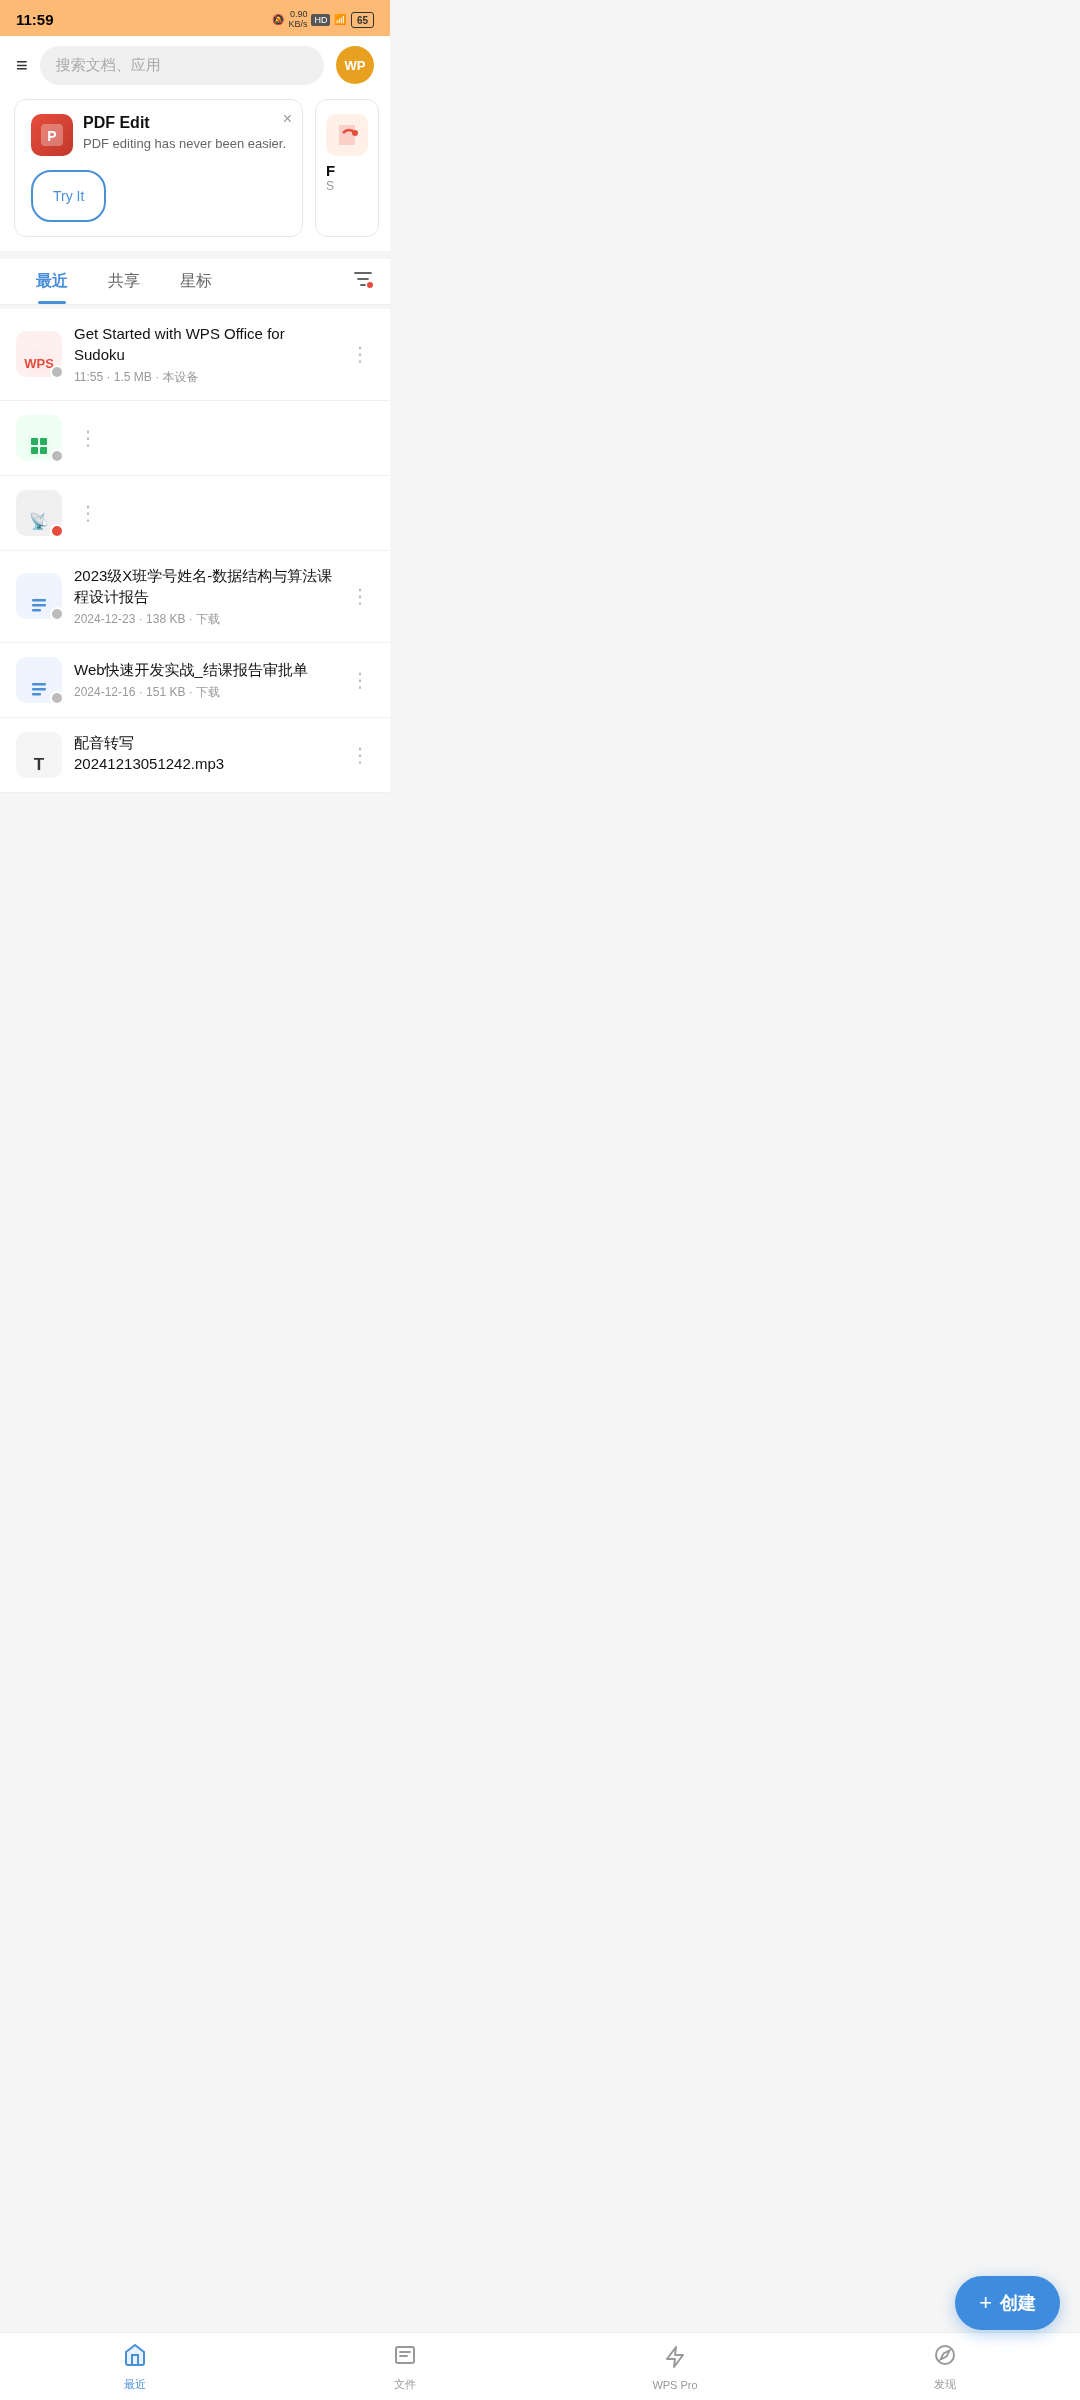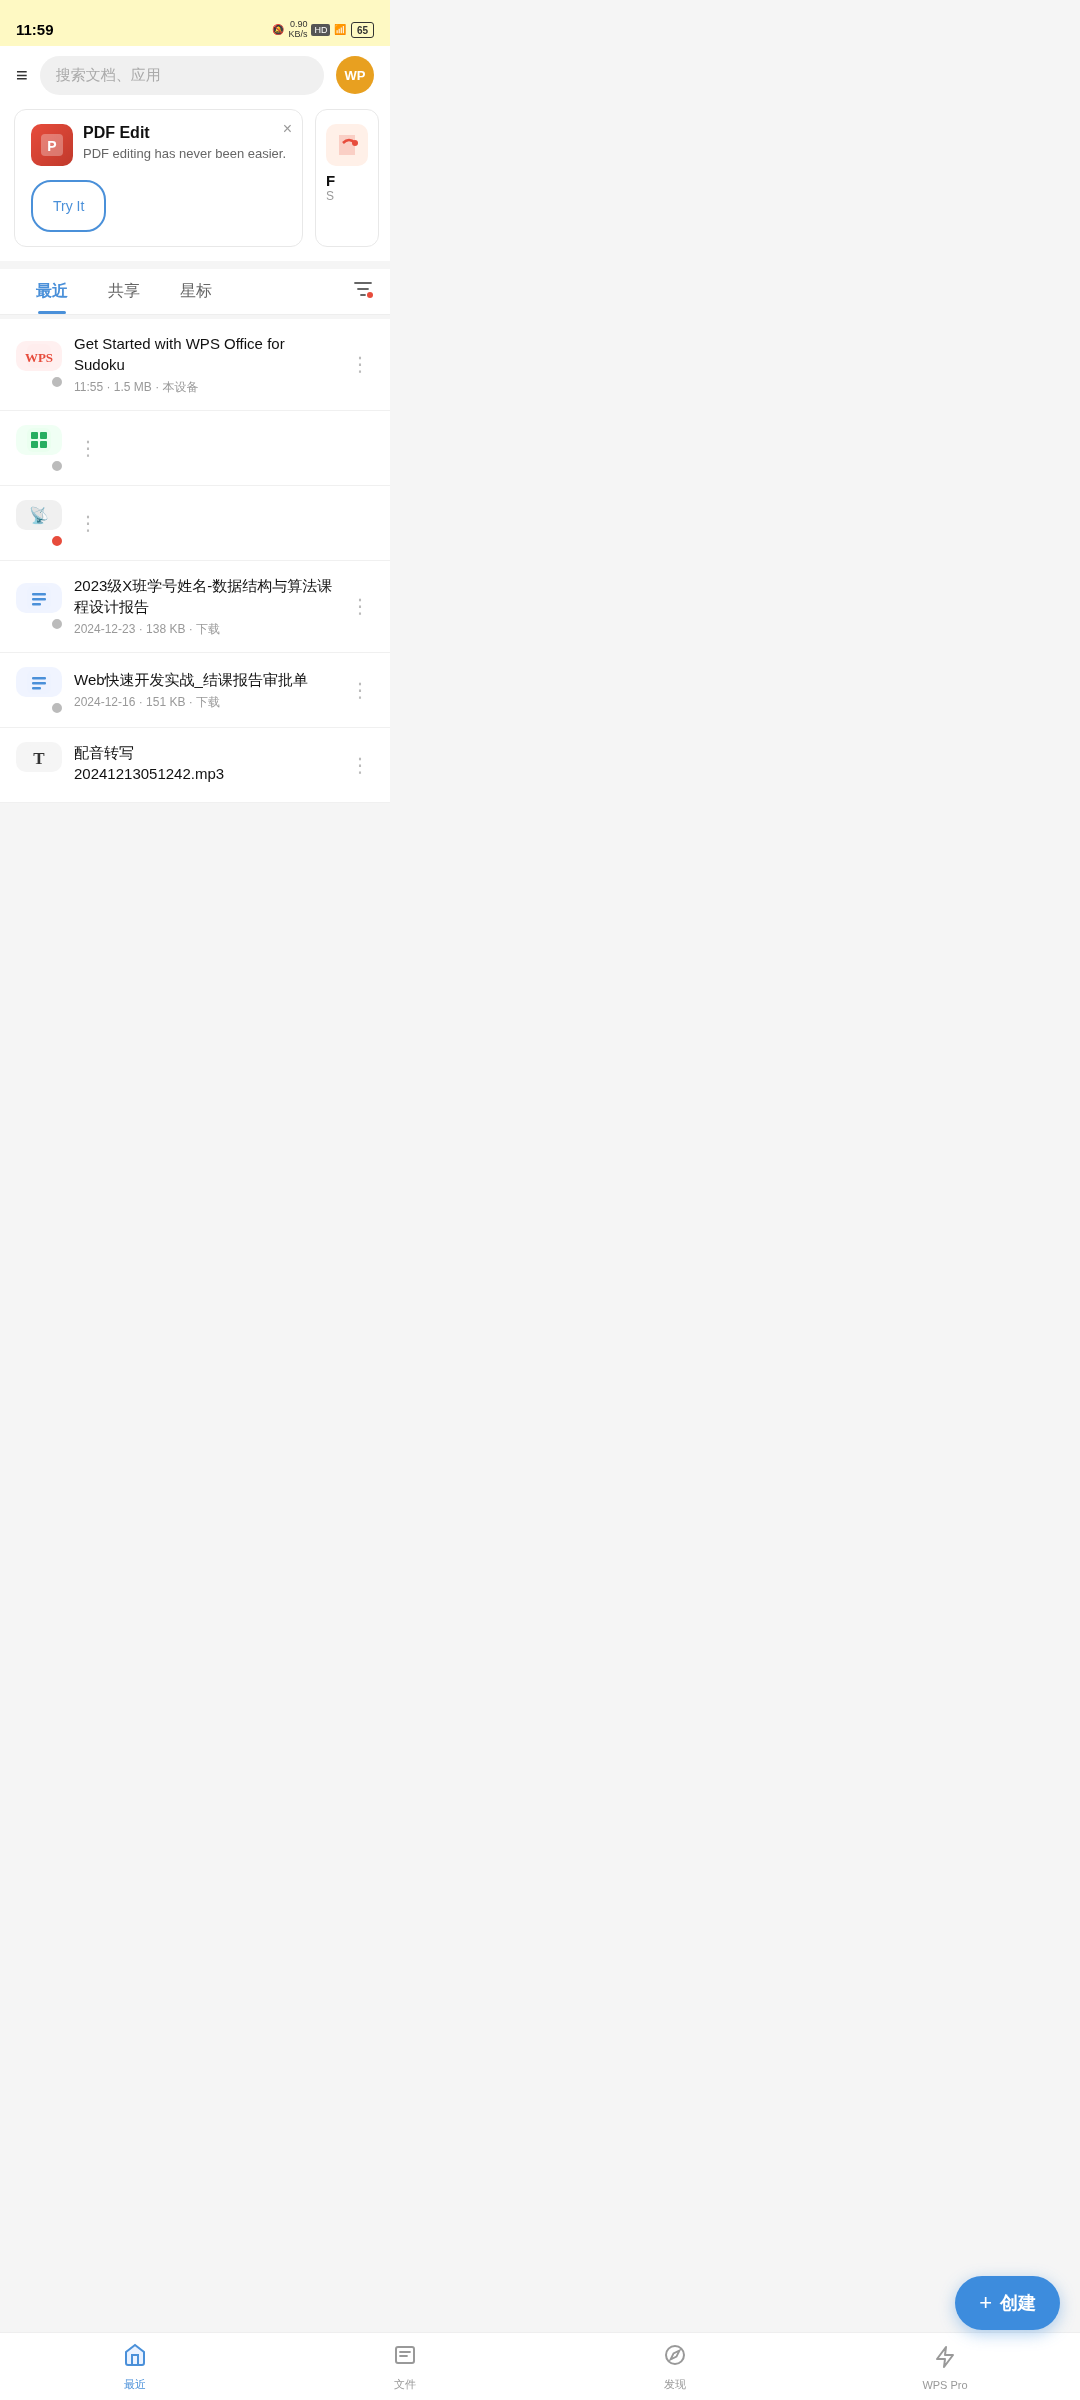--- a/index.html
+++ b/index.html
@@ -8,22 +8,22 @@
       font-family: -apple-system, 'PingFang SC', 'Helvetica Neue', sans-serif;
       background: #f5f5f5;
       width: 390px;
       min-height: 860px;
       overflow-x: hidden;
       position: relative;
     }
 
     
     .status-bar {
-      background: #fef9c3;
-      padding: 20px 16px 6px;
+      background: #fdba74;
+      padding: 10px 16px 6px;
       display: flex;
       justify-content: space-between;
       align-items: center;
     }
     .status-time {
       font-size: 15px;
       font-weight: 600;
       color: #000;
     }
     .status-icons {
@@ -203,26 +203,25 @@
       cursor: pointer;
     }
     .file-icon-wrap {
       position: relative;
       width: 46px;
       height: 46px;
       flex-shrink: 0;
     }
     .file-icon {
       width: 46px;
-      height: 30px;
+      height: 46px;
       border-radius: 10px;
       display: flex;
       align-items: flex-end;
       justify-content: center;
-      font-family: Liberation Serif, serif;
     }
     .file-icon.wps-red {
       background: #fff0f0;
     }
     .file-icon.sudoku-green {
       background: #f0fff4;
     }
     .file-icon.satellite-gray {
       background: #f0f0f0;
     }
@@ -511,29 +510,29 @@
         <rect x="3" y="4" width="18" height="16" rx="2" stroke="#999" stroke-width="2"></rect>
         <path d="M7 9h10M7 13h7" stroke="#999" stroke-width="1.8" stroke-linecap="round"></path>
       </svg>
     </span>
     <span class="nav-label">文件</span>
   </div>
 
   <div class="nav-item">
     <span class="nav-icon">
       <svg width="24" height="24" viewBox="0 0 24 24" fill="none">
+        <path d="M13 2L4 14h8l-1 8 9-12h-8l1-8z" stroke="#999" stroke-width="2" stroke-linejoin="round"></path>
+      </svg>
+    </span>
+    <span class="nav-label">WPS Pro</span>
+  </div>
+
+  <div class="nav-item">
+    <span class="nav-icon">
+      <svg width="24" height="24" viewBox="0 0 24 24" fill="none">
         <circle cx="12" cy="12" r="9" stroke="#999" stroke-width="2"></circle>
         <path d="M16.5 7.5l-3 6-6 3 3-6 6-3z" stroke="#999" stroke-width="1.8"></path>
       </svg>
     </span>
     <span class="nav-label">发现</span>
   </div>
 
-  <div class="nav-item">
-    <span class="nav-icon">
-      <svg width="24" height="24" viewBox="0 0 24 24" fill="none">
-        <path d="M13 2L4 14h8l-1 8 9-12h-8l1-8z" stroke="#999" stroke-width="2" stroke-linejoin="round"></path>
-      </svg>
-    </span>
-    <span class="nav-label">WPS Pro</span>
-  </div>
-
 </div>
 
 </body></html>

